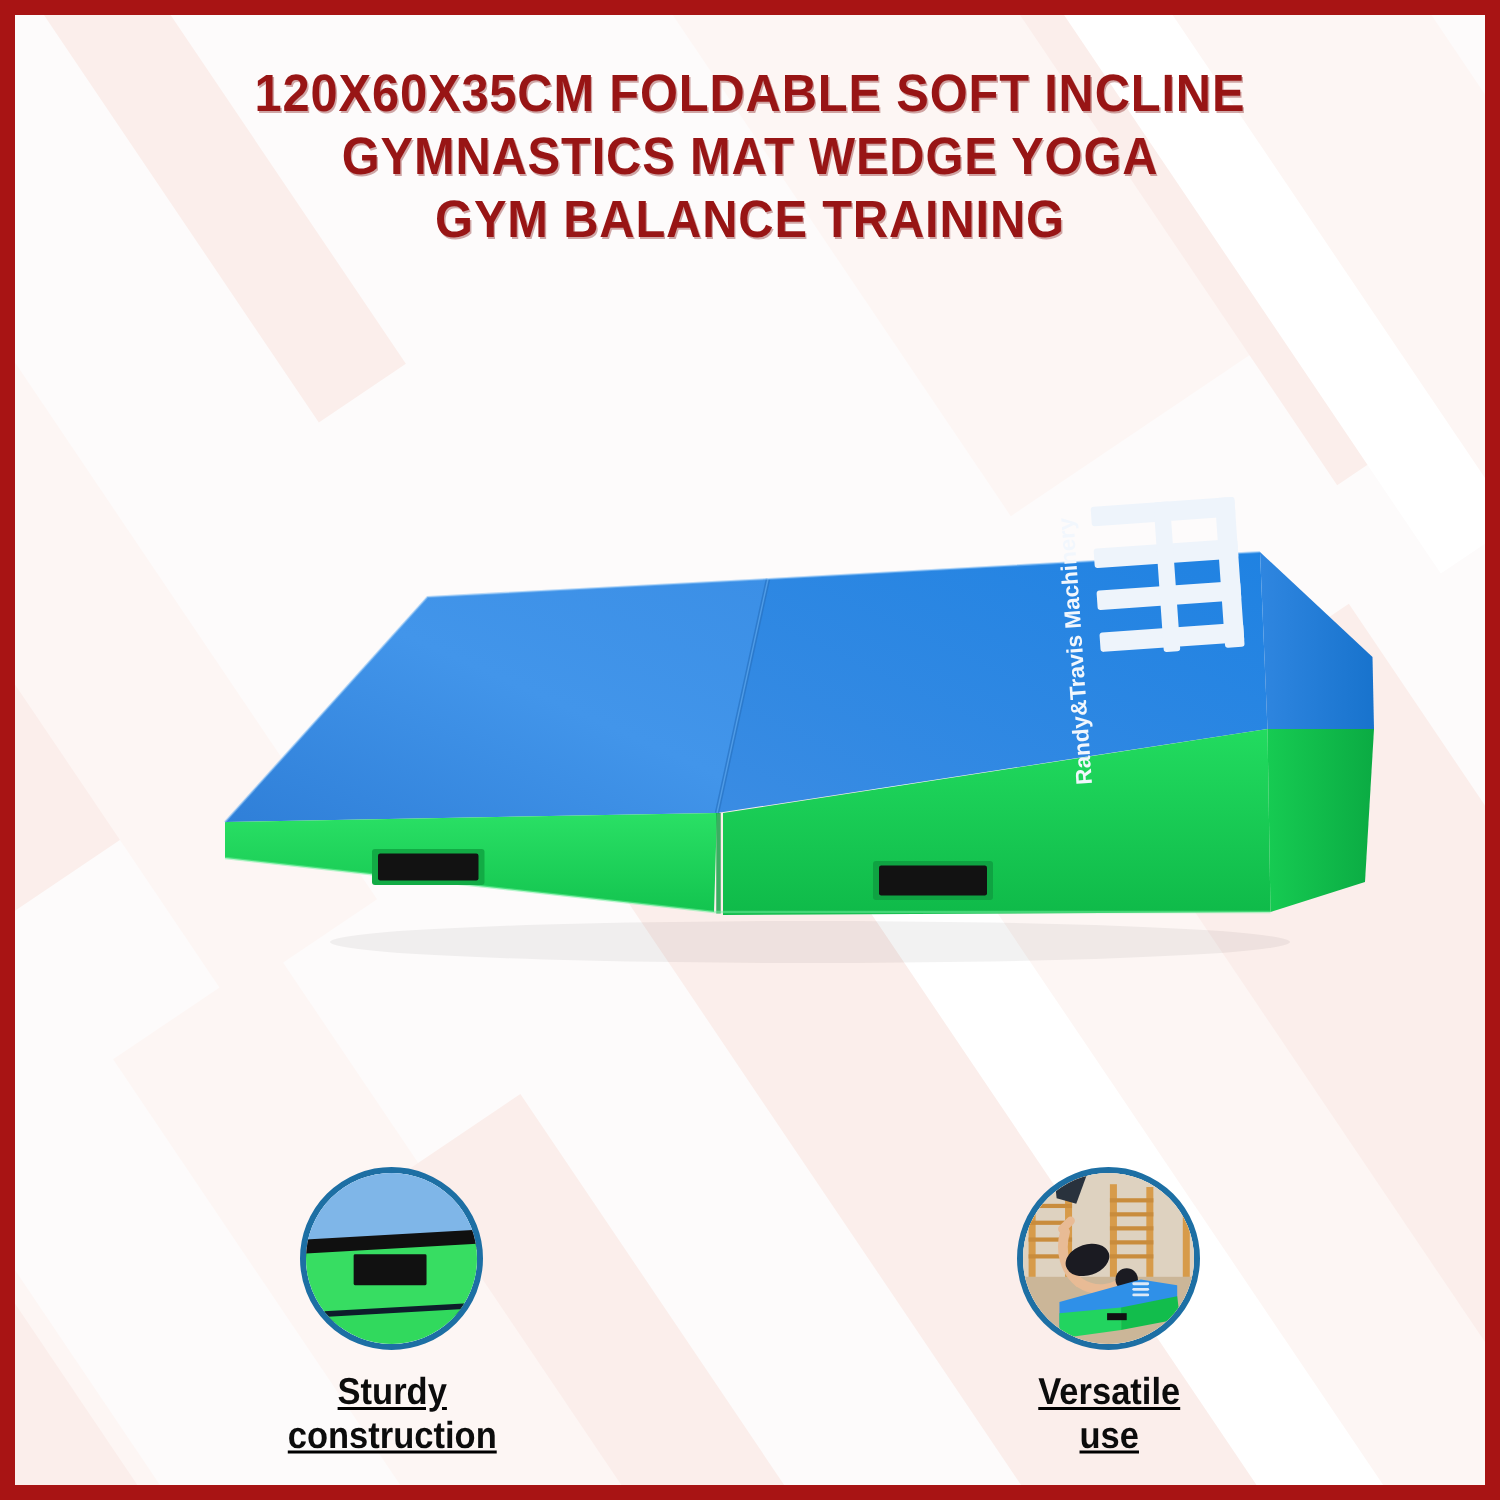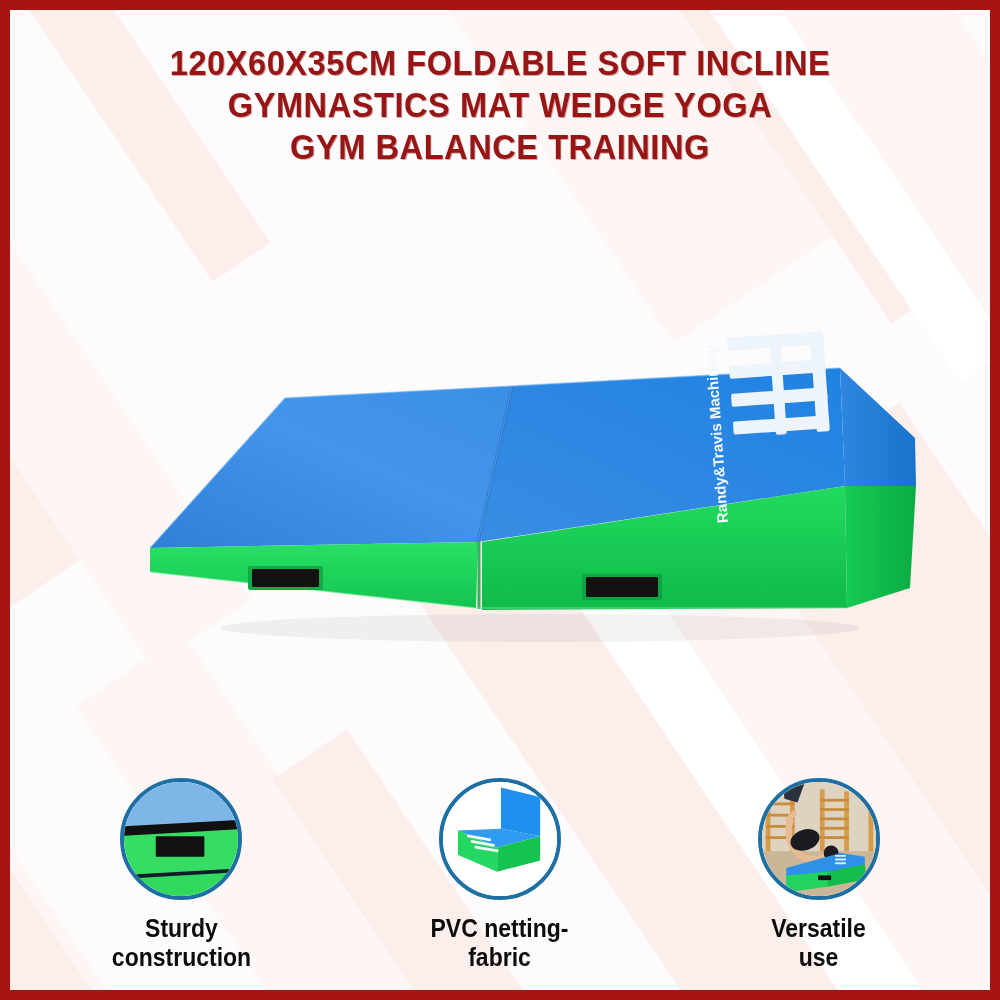--- a/index.html
+++ b/index.html
@@ -55,20 +55,21 @@
   .hero { position:absolute; left:100px; top:280px; width:800px; height:380px; }
   .hero svg { display:block; width:100%; height:100%; overflow:visible; }
 
   
   .features {
     position:absolute;
     left:12px; right:12px; bottom:18px;
     display:flex;
     justify-content:space-around;
     align-items:flex-end;
+    text-decoration:underline;
   }
   .feature { width:225px; text-align:center; }
   .fcircle {
     width:122px; height:122px;
     margin:0 auto 14px auto;
     border-radius:50%;
     border:4px solid #1d6fa4;
     overflow:hidden;
     position:relative;
     background:#ffffff;
@@ -199,38 +200,20 @@
           <path d="M-10,58 L132,50 L132,104 L-10,112 Z" fill="#37dd62"></path>
           <rect x="34" y="58" width="52" height="22" rx="1" fill="#111"></rect>
           <path d="M-10,100 L132,92 L132,100 L-10,108 Z" fill="#0e1d2b"></path>
           <path d="M-10,104 L132,96 L132,132 L-10,132 Z" fill="#31d95d"></path>
         </svg>
       </div>
       <div class="flabel">Sturdy
 construction</div>
     </div>
 
-    <div class="feature">
-      <div class="fcircle">
-        <svg viewBox="0 0 122 122" xmlns="http://www.w3.org/2000/svg">
-          <rect width="122" height="122" fill="#ffffff"></rect>
-          <path d="M62,6 L104,16 L104,58 L62,50 Z" fill="#1f90ee"></path>
-          <path d="M16,52 L62,50 L104,58 L58,70 Z" fill="#2f9bf2"></path>
-          <path d="M16,52 L58,70 L58,96 L16,78 Z" fill="#23d760"></path>
-          <path d="M58,70 L104,58 L104,84 L58,96 Z" fill="#15c34f"></path>
-          <g fill="#f2f8ff">
-            <rect x="26" y="56" width="26" height="3" rx="1" transform="rotate(10 26 56)"></rect>
-            <rect x="30" y="62" width="26" height="3" rx="1" transform="rotate(10 30 62)"></rect>
-            <rect x="34" y="68" width="26" height="3" rx="1" transform="rotate(10 34 68)"></rect>
-          </g>
-        </svg>
-      </div>
-      <div class="flabel">PVC netting-
-fabric</div>
-    </div>
 
 
     <div class="feature">
       <div class="fcircle">
         <svg viewBox="0 0 122 122" xmlns="http://www.w3.org/2000/svg">
           <rect width="122" height="122" fill="#e8dfd2"></rect>
           <rect x="0" y="0" width="122" height="74" fill="#ded2c0"></rect>
 
           <g fill="#d79b4a">
             <rect x="4" y="16" width="5" height="62"></rect>

